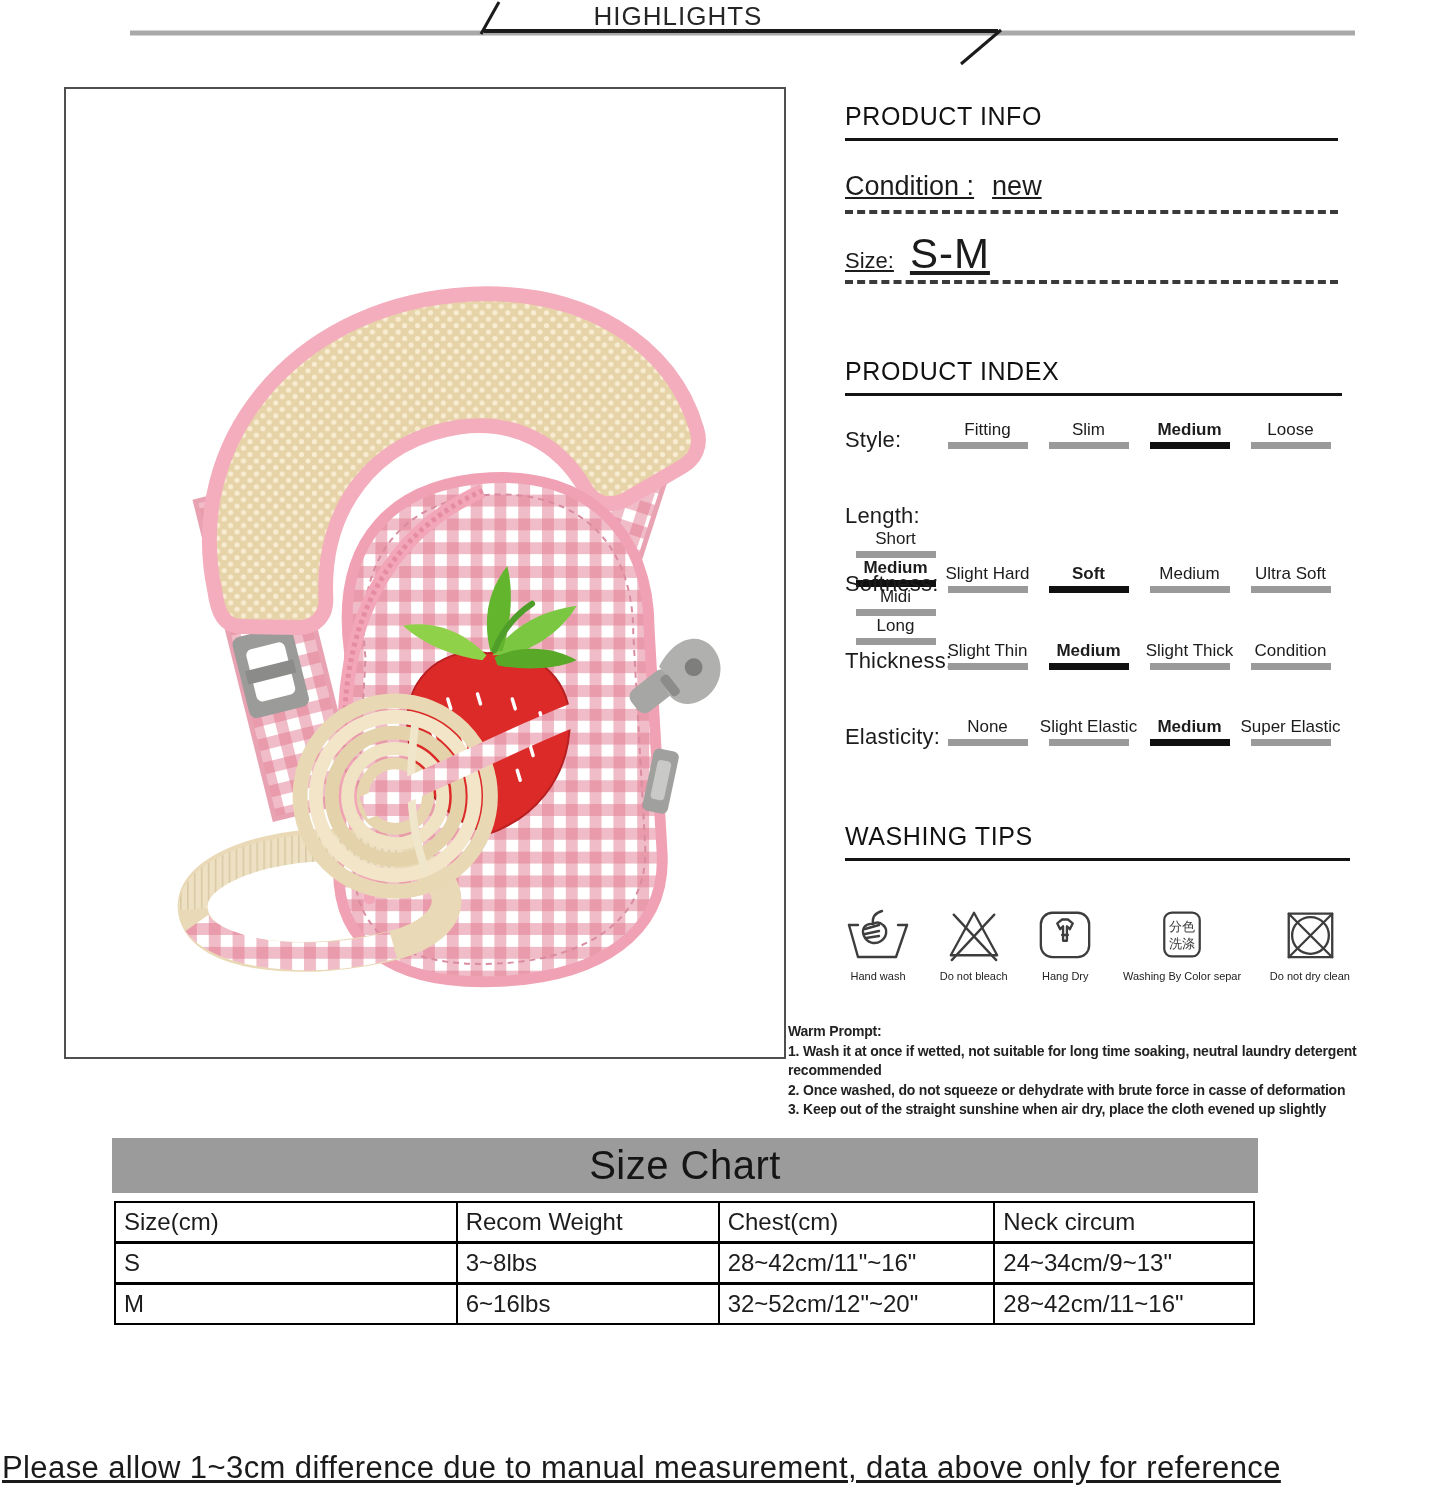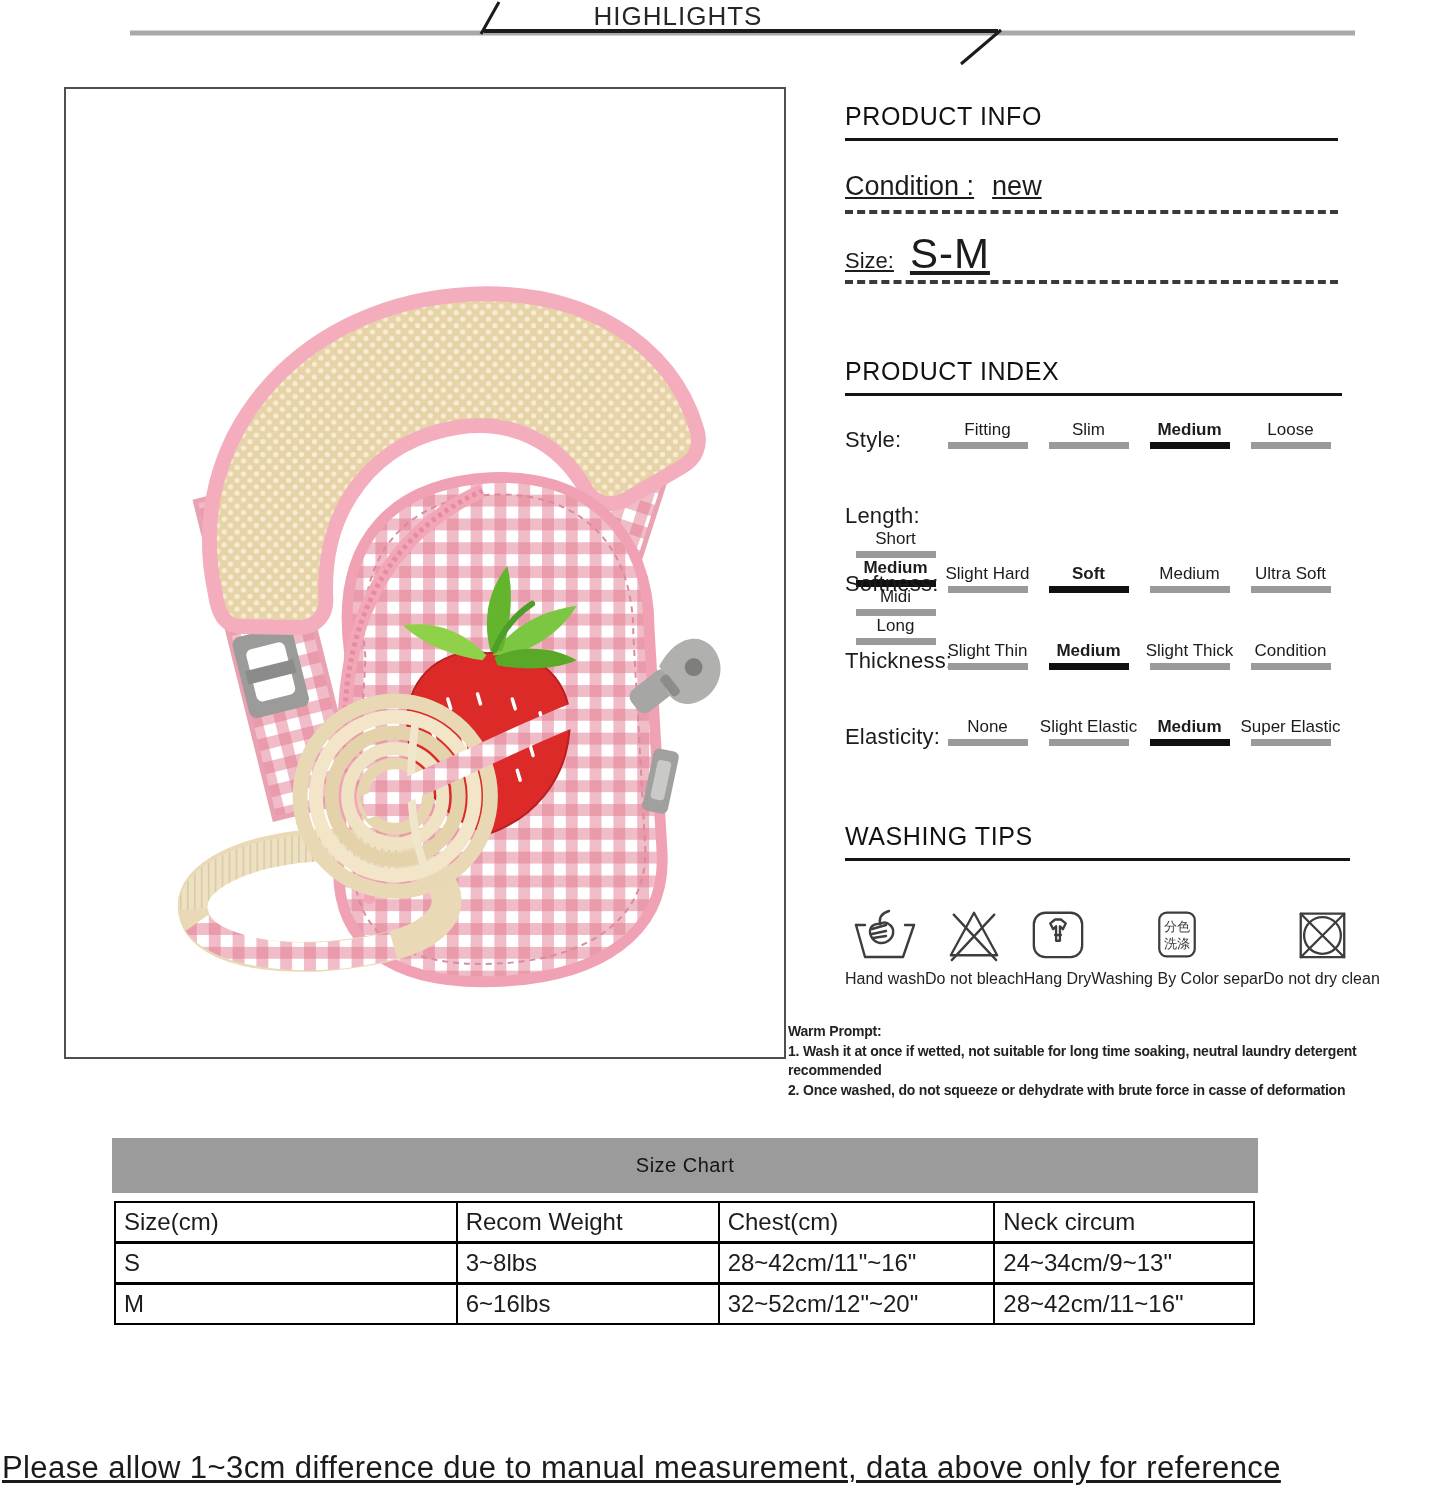--- a/index.html
+++ b/index.html
@@ -38,28 +38,28 @@
   .index-cell{width:101px;text-align:center;flex:none;}
   .opt-text{font-size:17px;display:block;line-height:19px;white-space:nowrap;}
   .index-cell.selected .opt-text{font-weight:700;}
   .opt-bar{width:80px;height:7px;background:#9a9a9a;margin:3px auto 0;}
   .index-cell.selected .opt-bar{background:#101010;}
 
   #washing{position:absolute;left:845px;top:822px;width:505px;}
   .wash-row{margin-top:44px;display:flex;justify-content:space-between;align-items:flex-end;}
   .wash-item{display:flex;flex-direction:column;align-items:center;gap:7px;}
   .wash-item svg{stroke:#3d3d3d;fill:none;stroke-width:2.4;stroke-linecap:round;stroke-linejoin:round;}
-  .wash-label{font-size:16px;white-space:nowrap;color:#222;}
+  .wash-label{font-size:11px;white-space:nowrap;color:#222;}
 
   #warm{position:absolute;left:788px;top:1022px;width:657px;font-size:14px;
     line-height:19.5px;font-weight:700;color:#222;letter-spacing:-0.2px;}
 
   #sizechart{position:absolute;left:112px;top:1138px;width:1146px;}
   #chart-banner{height:55px;background:#9b9b9b;display:flex;align-items:center;justify-content:center;
-    font-size:20px;color:#151515;letter-spacing:0.5px;}
+    font-size:40px;color:#151515;letter-spacing:0.5px;}
   #size-table{border-collapse:collapse;width:1141px;margin:8px 0 0 2px;table-layout:fixed;}
   #size-table th,#size-table td{border:2px solid #000;font-size:24px;font-weight:400;
     text-align:left;padding:3px 8px;height:32px;white-space:nowrap;overflow:hidden;}
   #size-table th{border-bottom:3px solid #000;}
   #size-table td{border-top:3px solid #000;}
 
   #footnote{position:absolute;left:2px;top:1450px;width:1443px;font-size:31px;
     letter-spacing:0.4px;color:#1b1b1b;white-space:nowrap;text-decoration:underline;}
 </style>
 </head>
@@ -348,20 +348,21 @@
         <span class="wash-label">Do not dry clean</span>
       </div>
 
     </div>
   </section>
 
   <div id="warm">
     <div>Warm Prompt:</div>
     <div>1. Wash it at once if wetted, not suitable for long time soaking, neutral laundry detergent recommended</div>
     <div>2. Once washed, do not squeeze or dehydrate with brute force in casse of deformation</div>
+    <div>3. Keep out of the straight sunshine when air dry, place the cloth evened up slightly</div>
   </div>
 
   <section id="sizechart">
     <div id="chart-banner">Size Chart</div>
     <table id="size-table">
         <colgroup>
           <col style="width: 30%;">
           <col style="width: 23%;">
           <col style="width: 24.2%;">
           <col style="width: 22.8%;">

